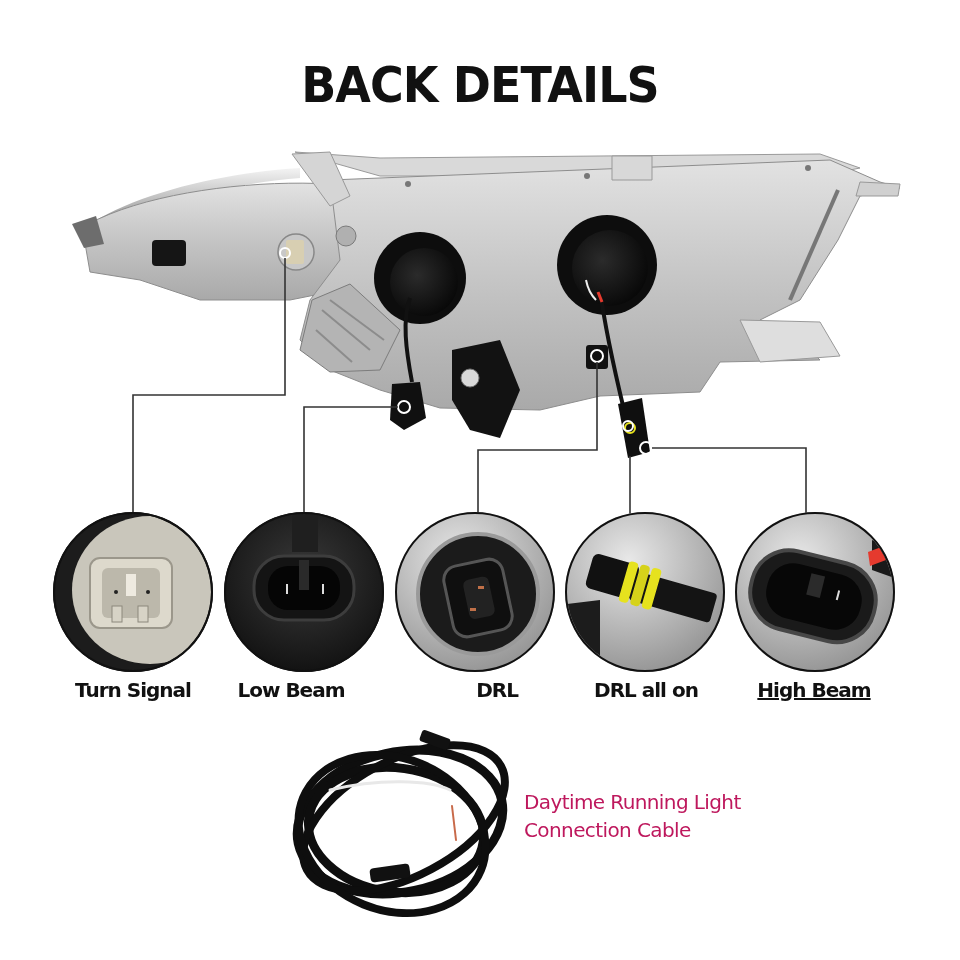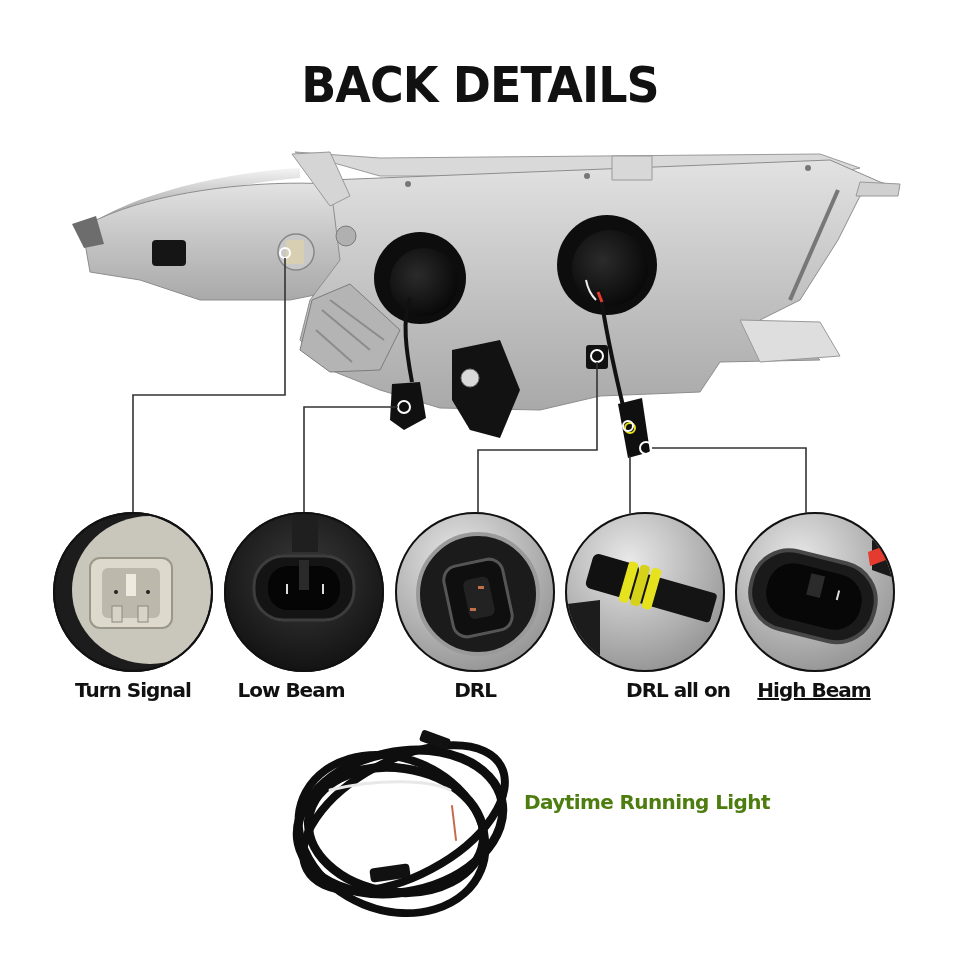--- a/index.html
+++ b/index.html
@@ -1,20 +1,20 @@
 <!DOCTYPE html>
 <html><head>
 <meta charset="utf-8">
 <style>
   html,body{margin:0;padding:0;background:#fff;}
   body{width:960px;height:960px;position:relative;overflow:hidden;font-family:"Liberation Sans","DejaVu Sans",sans-serif;}
   .title{position:absolute;left:0;top:56px;width:960px;text-align:center;font-family:"DejaVu Sans",sans-serif;font-weight:bold;font-size:50px;letter-spacing:-1px;color:#111;transform:scaleX(0.92);}
   svg.art{position:absolute;left:0;top:0;}
   .label{position:absolute;top:678px;width:170px;text-align:center;font-family:"DejaVu Sans",sans-serif;font-weight:bold;font-size:20px;letter-spacing:-1px;color:#111;}
-  .cable-label{position:absolute;left:524px;top:788px;font-family:"DejaVu Sans",sans-serif;font-weight:bold;font-size:20px;line-height:28px;letter-spacing:-0.6px;color:#4d7c0f;}
+  .cable-label{position:absolute;left:524px;top:788px;font-family:"DejaVu Sans",sans-serif;font-weight:normal;font-size:20px;line-height:28px;letter-spacing:-0.6px;color:#be185d;}
 </style>
 </head>
 <body>
 
 <div class="title">BACK DETAILS</div>
 
 <svg class="art" width="960" height="960" viewBox="0 0 960 960">
   <defs>
     <linearGradient id="housing" x1="0" y1="0" x2="0" y2="1">
       <stop offset="0" stop-color="#e2e2e2"></stop>
@@ -202,19 +202,20 @@
     <ellipse cx="392" cy="834" rx="96" ry="76" stroke-width="8" transform="rotate(22 392 834)"></ellipse>
     <path d="M330 790 C380 778 430 780 450 790" stroke="#e8e8e8" stroke-width="3"></path>
     <path d="M452 806 L456 840" stroke="#c86a4a" stroke-width="2"></path>
     <rect x="370" y="866" width="40" height="14" rx="4" fill="#111" stroke="none" transform="rotate(-8 390 873)"></rect>
     <rect x="420" y="734" width="30" height="12" rx="3" fill="#111" stroke="none" transform="rotate(20 435 740)"></rect>
   </g>
 </svg>
 
 <div class="label" style="left:48px;">Turn Signal</div>
 <div class="label" style="left:206px;">Low Beam</div>
-<div class="label" style="left:390px;">DRL</div>
-<div class="label" style="left:593px;">DRL all on</div>
+<div class="label" style="left:412px;">DRL</div>
+<div class="label" style="left:561px;">DRL all on</div>
 <div class="label" style="left:729px;text-decoration:underline;">High Beam</div>
 
 <div class="cable-label">
   <div>Daytime Running Light</div>
+  <div>Connection Cable</div>
 </div>
 
 </body></html>

